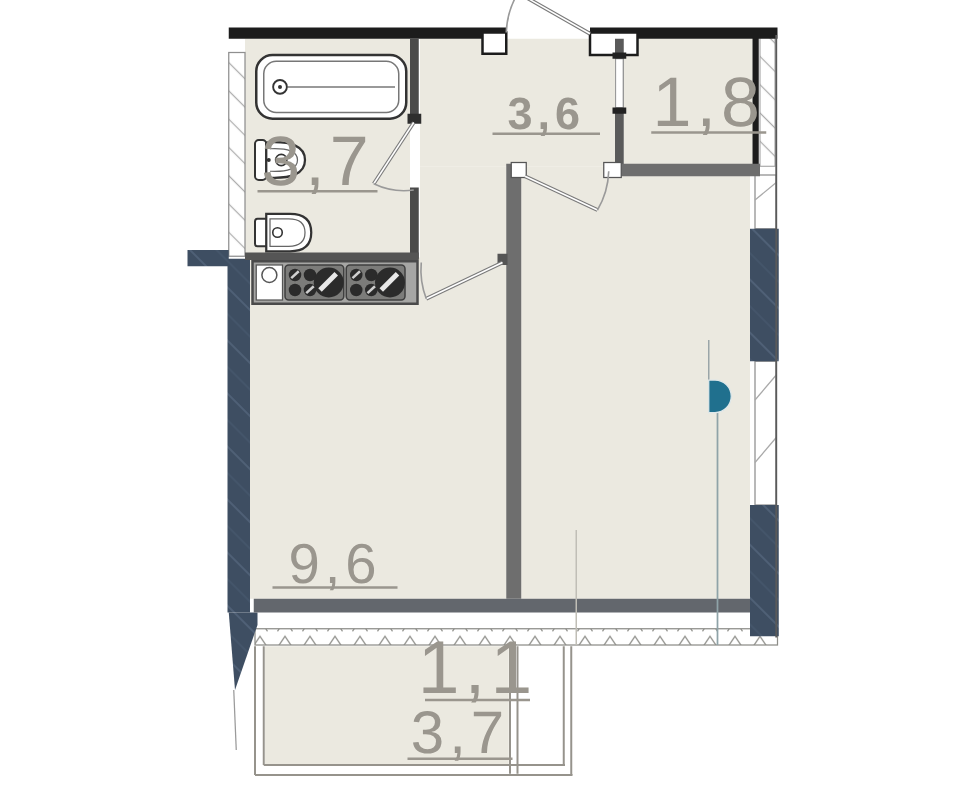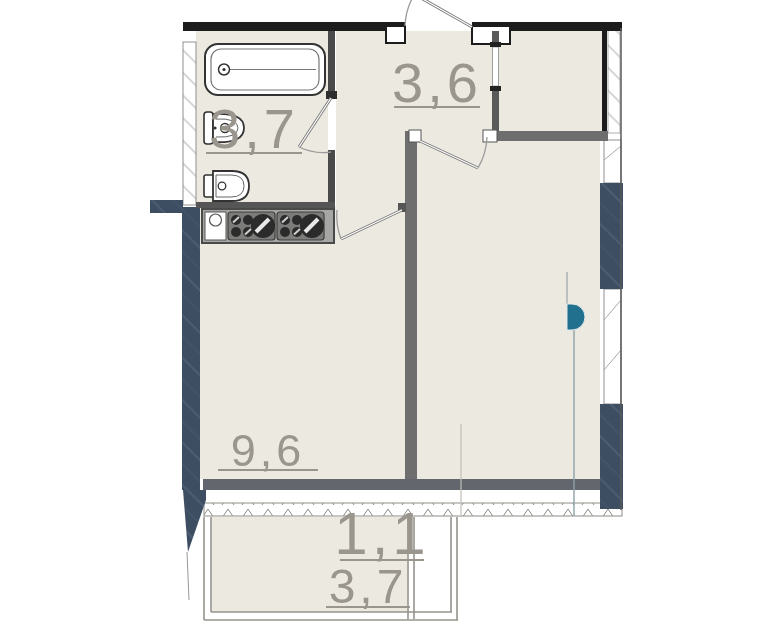--- a/index.html
+++ b/index.html
@@ -19,21 +19,21 @@
     color:#9a968e;
     font-weight:400;
     letter-spacing:4px;
     border-bottom:2px solid #9a968e;
     padding-bottom:1px;
     line-height:0.78;
     user-select:none;
     white-space:nowrap;
   }
   .lbl-bath   {left:206px; top:96px;  width:96px;  height:55px; font-size:56px;}
-  .lbl-hall   {left:394px; top:52px;  width:86px;  height:53px; font-size:56px;}
+  .lbl-hall   {left:394px; top:52px;  width:86px;  height:53px; font-size:36px;font-weight:bold;}
   .lbl-closet {left:521px; top:52px;  width:92px;  height:52px; font-size:56px;}
   .lbl-kitchen{left:218px; top:414px; width:100px; height:54px; font-size:45px;}
   .lbl-room   {left:418px; top:414px; width:124px; height:54px; font-size:56px;}
   .lbl-balc1  {left:340px; top:515px; width:84px;  height:43px; font-size:60px;}
   .lbl-balc2  {left:326px; top:561px; width:84px;  height:44px; font-size:48px;}
 </style>
 </head>
 <body>
 
 <div class="stage">
@@ -210,16 +210,17 @@
   <g>
     <line x1="567" y1="272" x2="567" y2="304" stroke="#9aa5a8" stroke-width="1.2"></line>
     <line x1="574" y1="330" x2="574" y2="516" stroke="#8fa3a8" stroke-width="1.4"></line>
     <path d="M567,304 h5 a13,13 0 0 1 0,26 h-5 z" fill="#20708e" stroke="#dfe8ea" stroke-width="1"></path>
   </g>
   <line x1="461" y1="424" x2="461" y2="516" stroke="#c0beb6" stroke-width="1.2"></line>
 </svg>
 
   <div class="area-label lbl-bath">3,7</div>
   <div class="area-label lbl-hall">3,6</div>
+  <div class="area-label lbl-closet">1,8</div>
   <div class="area-label lbl-kitchen">9,6</div>
   <div class="area-label lbl-balc1">1,1</div>
   <div class="area-label lbl-balc2">3,7</div>
 </div>
 
 </body></html>

